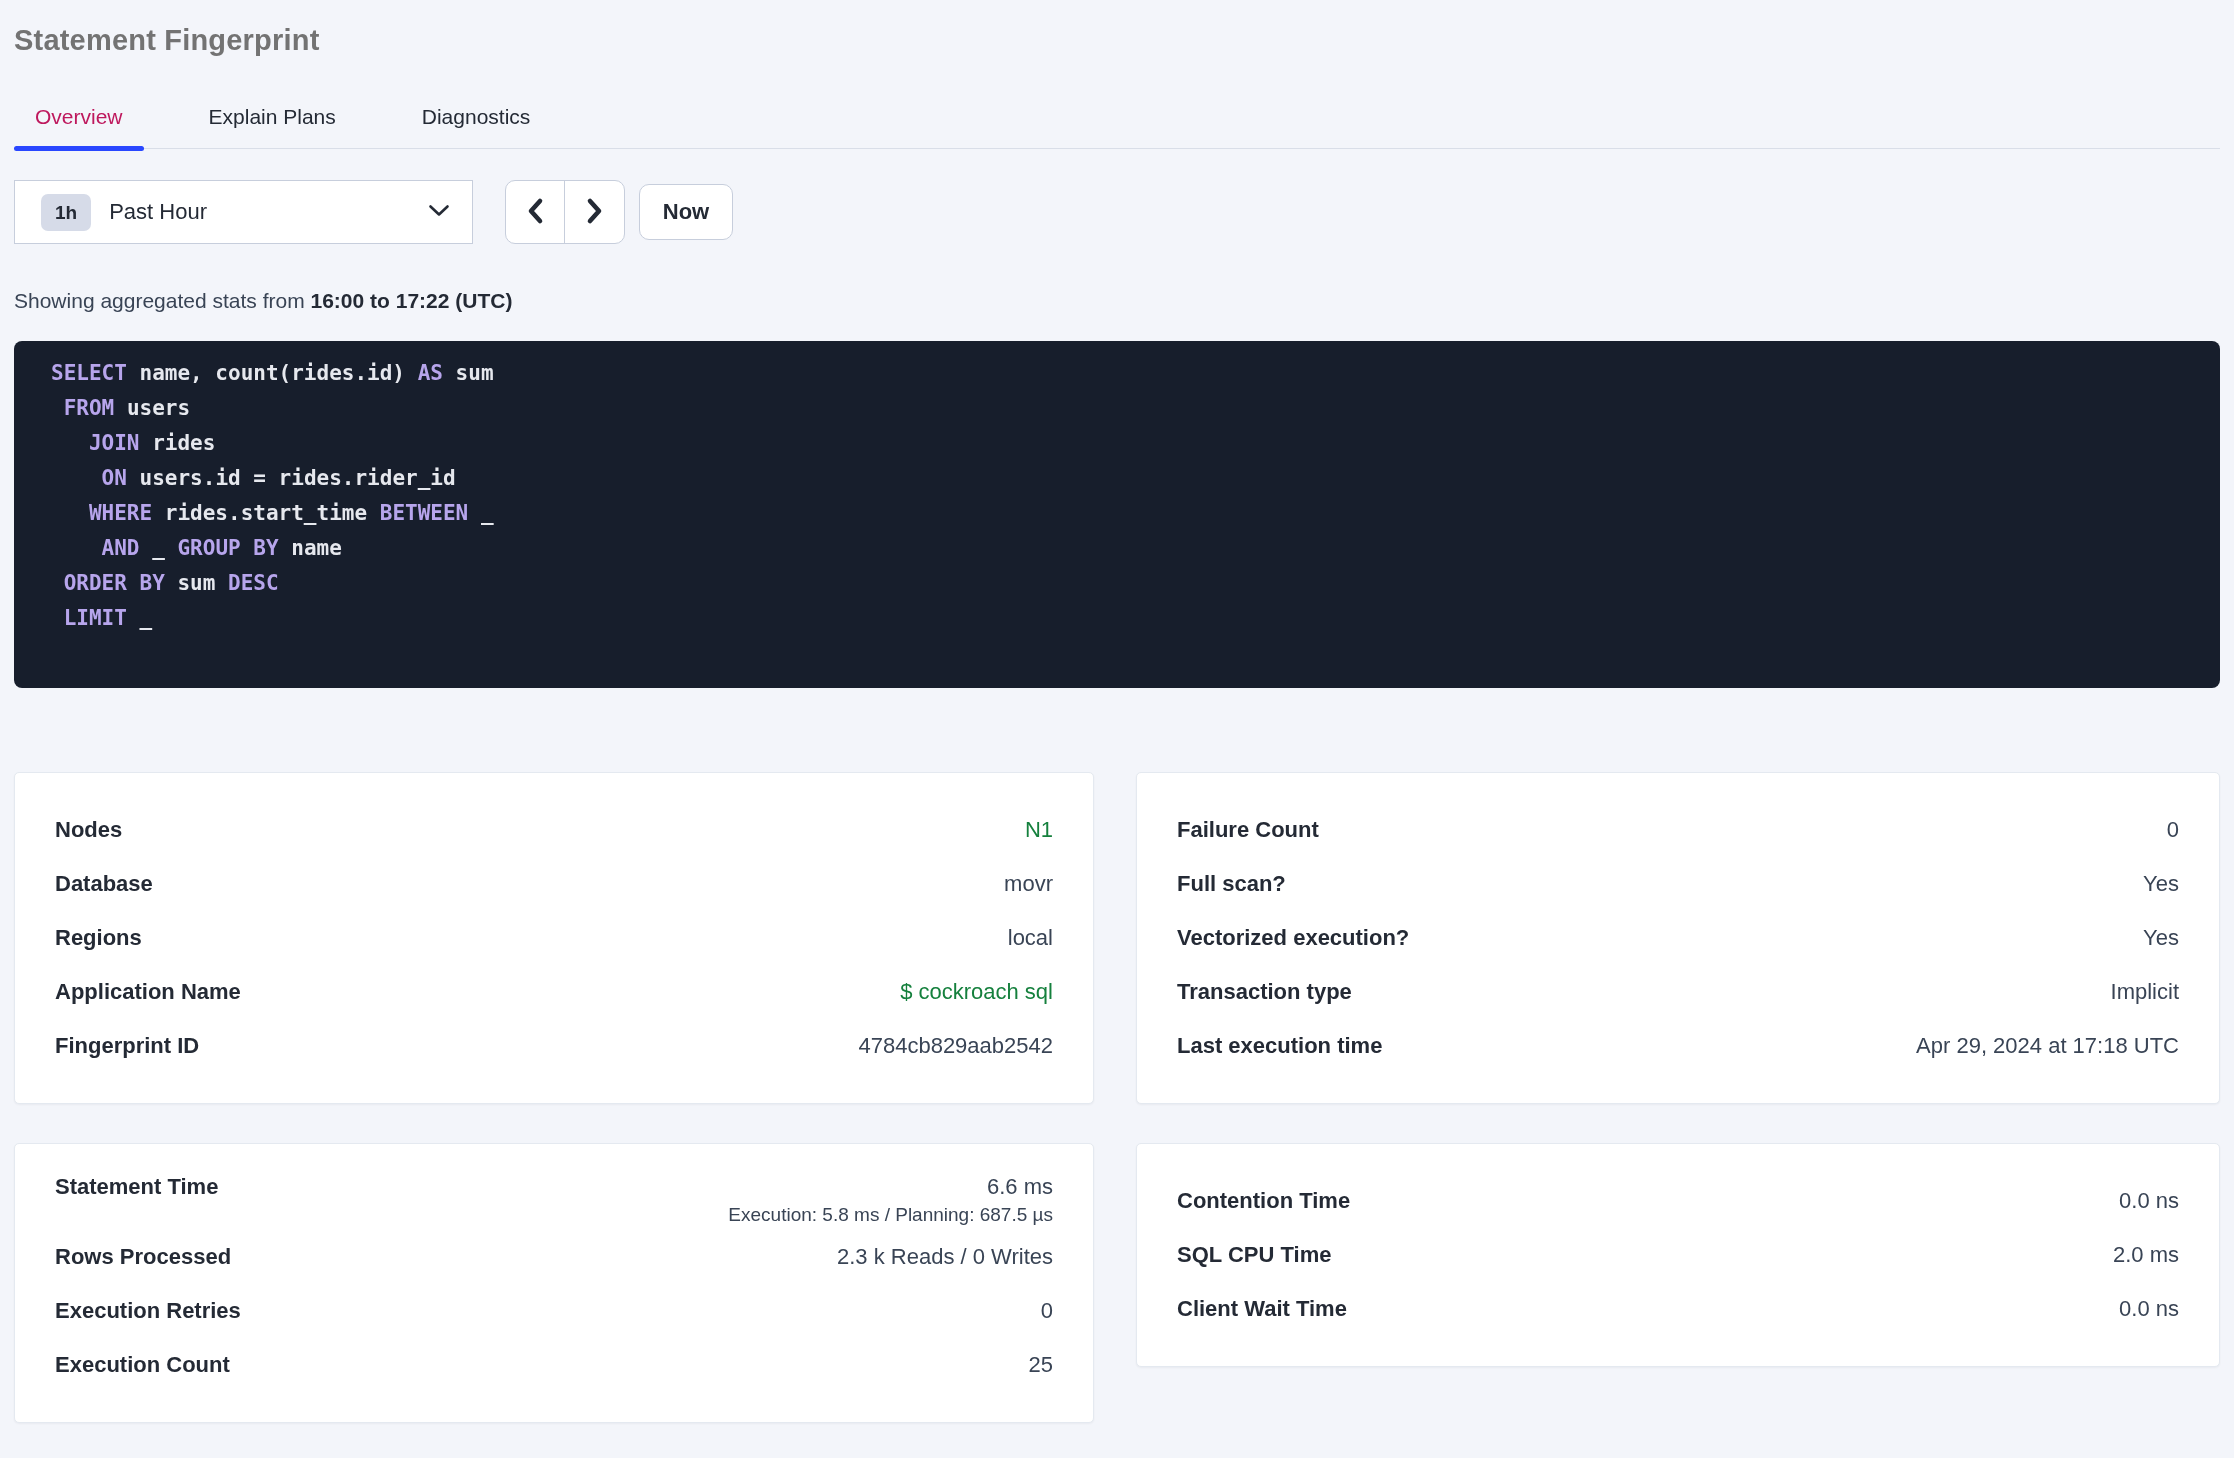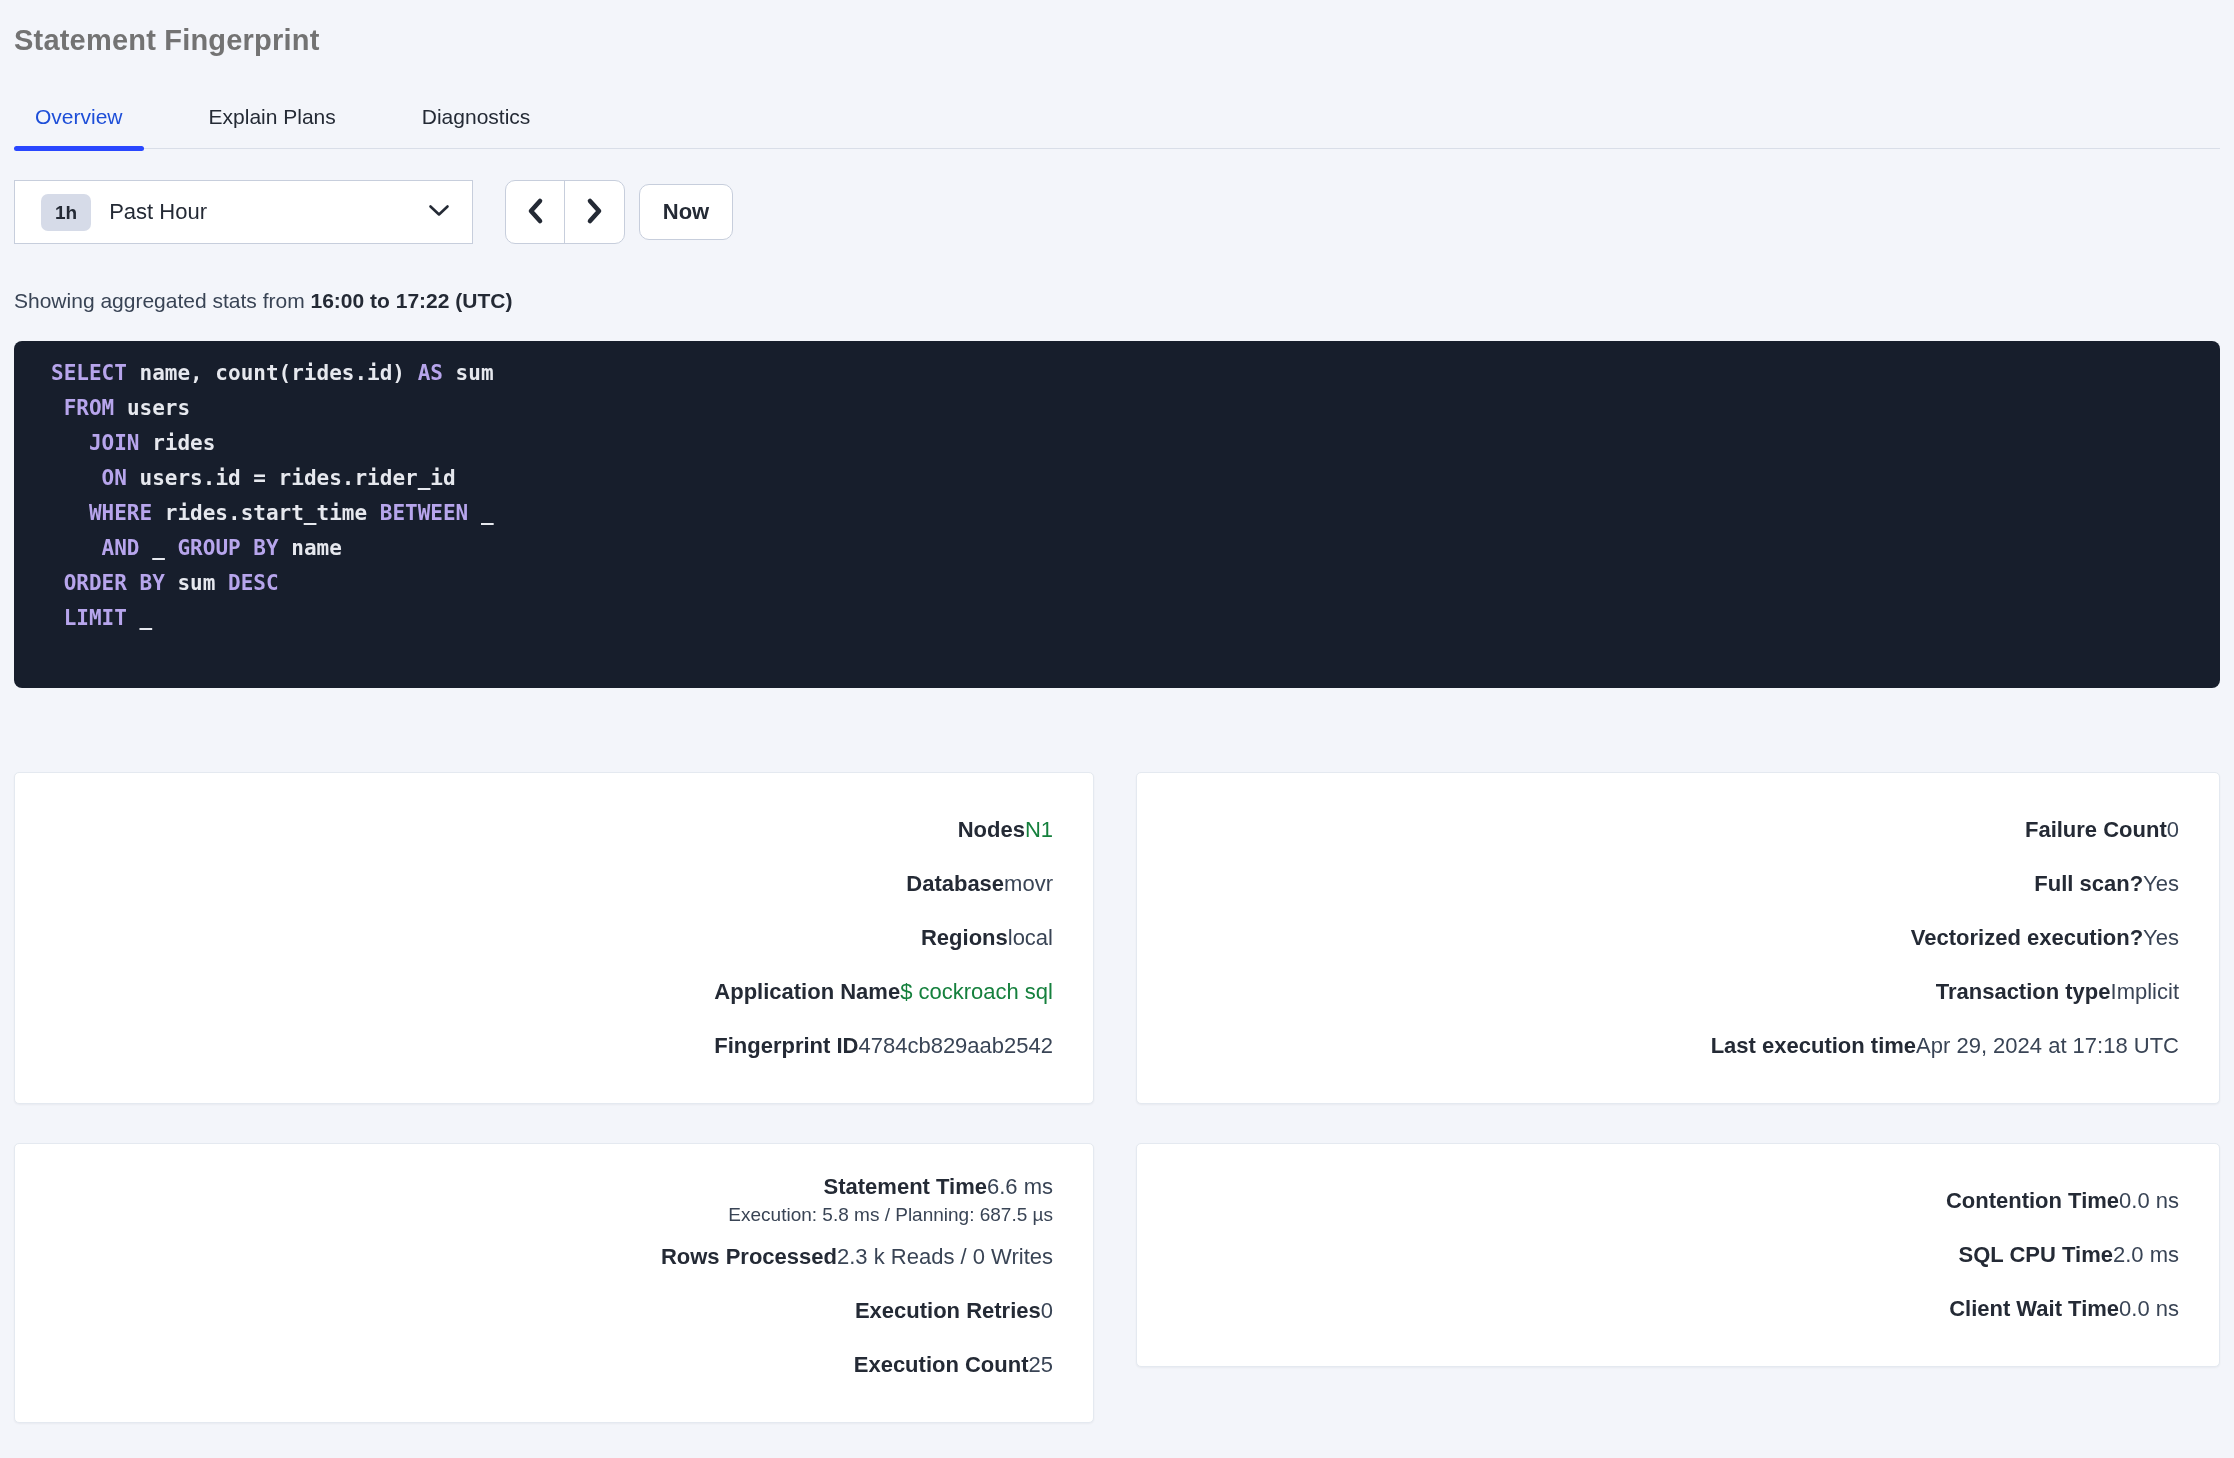--- a/index.html
+++ b/index.html
@@ -28,21 +28,21 @@
   }
   .tab {
     padding: 14px 21px 18px 21px;
     font-size: 21px;
     line-height: 26px;
     color: #242a35;
     position: relative;
     cursor: pointer;
     white-space: nowrap;
   }
-  .tab.active { color: #1d4ed8; }
+  .tab.active { color: #be185d; }
   .tab.active::after {
     content: "";
     position: absolute;
     left: 0; right: 0; bottom: -3px;
     height: 5px;
     border-radius: 3px;
     background: #2947ff;
   }
 
   
@@ -162,21 +162,20 @@
     display: flex;
     flex-wrap: wrap;
     align-items: center;
     min-height: 54px;
   }
   .row-label {
     flex: 1;
     font-size: 22px;
     font-weight: 700;
     color: #242a35;
-    text-align: right;
   }
   .row-value {
     font-size: 22px;
     color: #394455;
     text-align: right;
   }
   .row-value.link { color: #15803d; cursor: pointer; }
   .row-subvalue {
     width: 100%;
     text-align: right;

